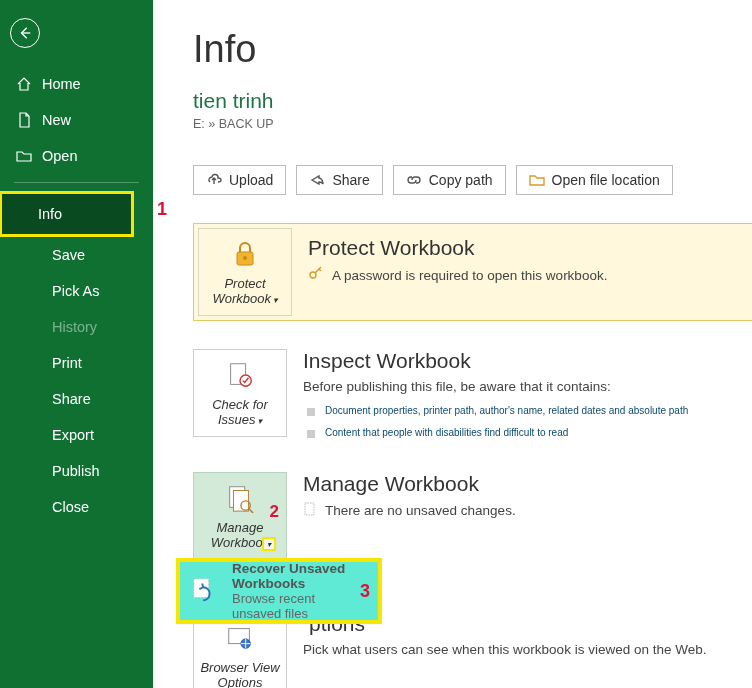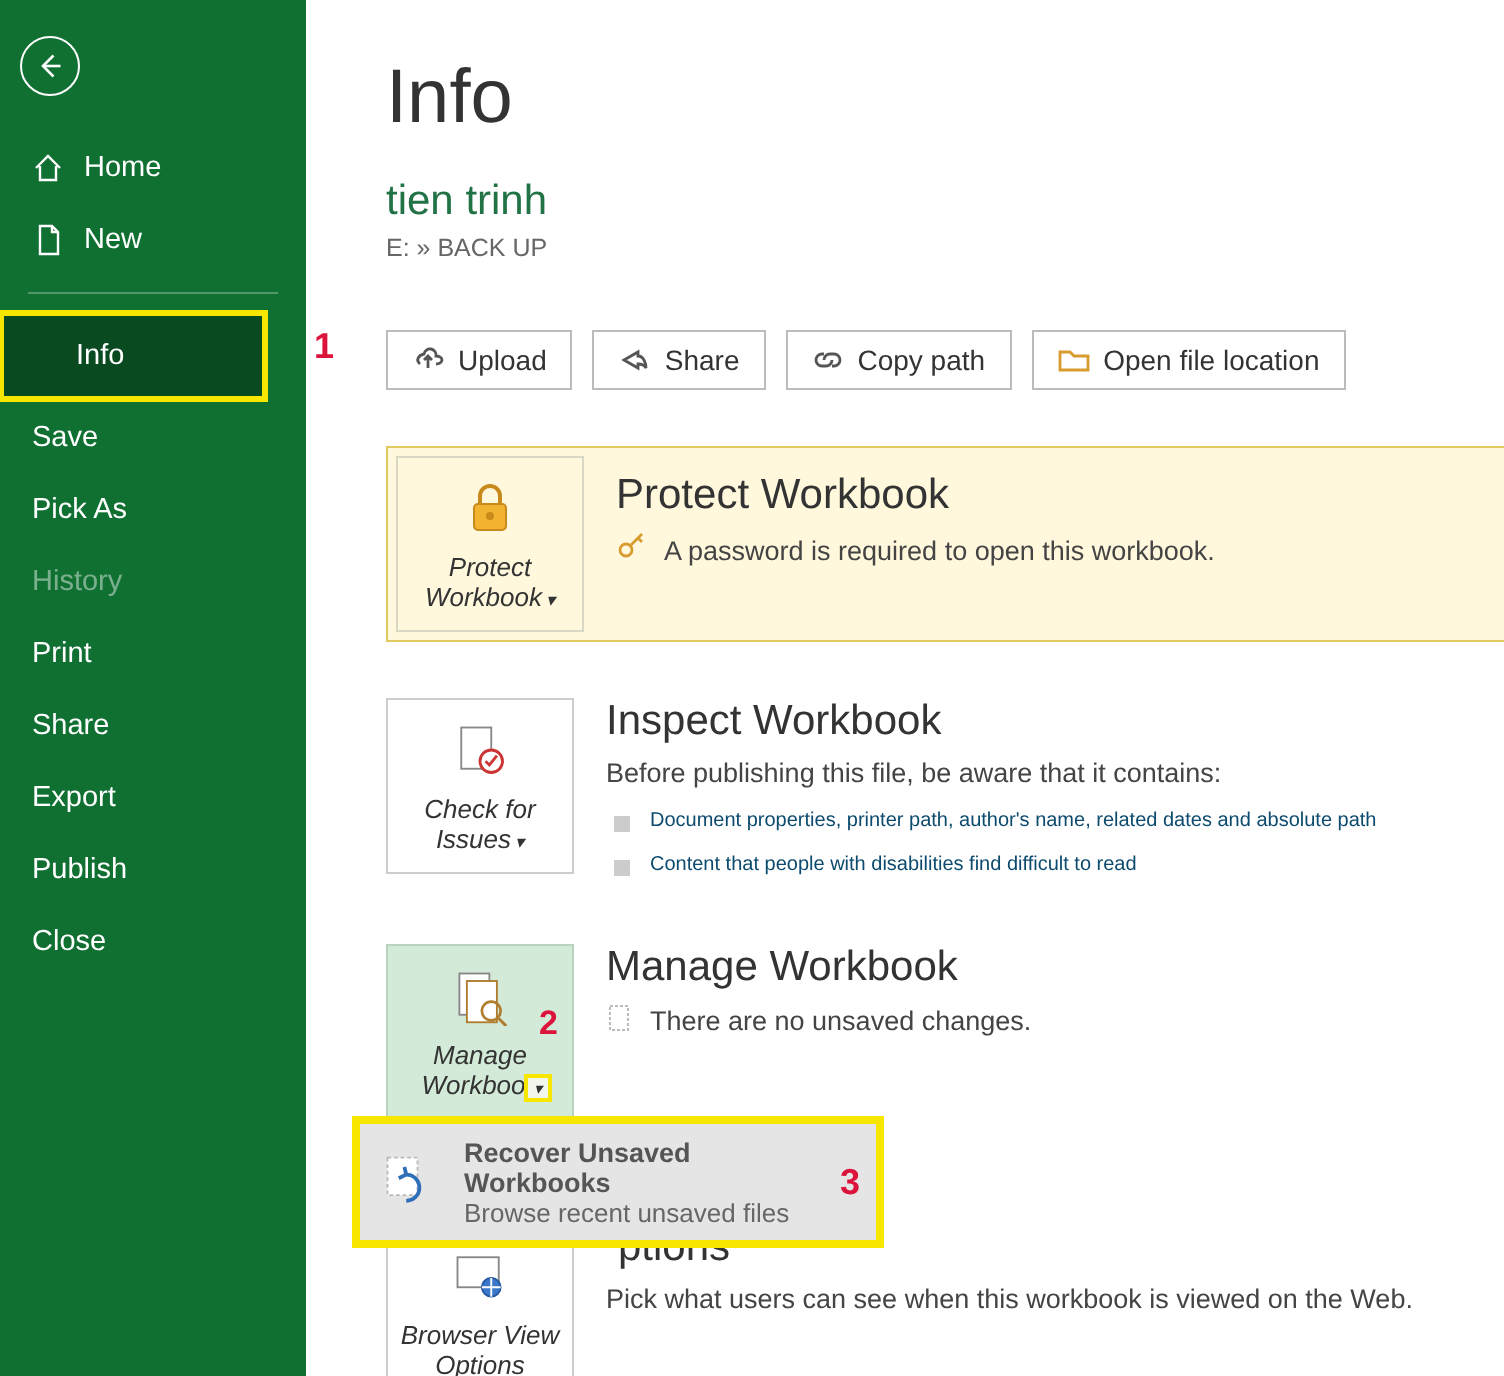--- a/index.html
+++ b/index.html
@@ -5,21 +5,21 @@
   * { box-sizing: border-box; margin: 0; padding: 0; }
   body { font-family: "Segoe UI", Arial, sans-serif; font-size: 14px; color: #333; background: #fff; width: 752px; height: 688px; overflow: hidden; }
   .app { display: flex; height: 100%; }
   .sidebar { width: 153px; background: #0f7032; color: #fff; display: flex; flex-direction: column; padding-top: 10px; }
   .back-btn { width: 30px; height: 30px; border: 1px solid #fff; border-radius: 50%; margin: 8px 0 18px 10px; display: flex; align-items: center; justify-content: center; cursor: pointer; }
   .back-btn svg { width: 14px; height: 14px; fill: #fff; }
   .side-item { display: flex; align-items: center; gap: 10px; padding: 10px 16px; cursor: pointer; font-size: 14.5px; }
   .side-item .ic { width: 16px; height: 16px; display: flex; align-items: center; justify-content: center; flex-shrink:0;}
   .side-item svg { width: 16px; height: 16px; fill: none; stroke: #fff; stroke-width: 1.2; }
   .side-sep { border-top: 1px solid rgba(255,255,255,0.28); margin: 8px 14px; }
-  .side-indent { padding-left: 16px; }
+  .side-indent { padding-left: 52px; }
   .side-item.active-wrap { padding: 0; position: relative; }
   .active-box { width: 135px; margin-left: -1px; border: 3px solid #f7e600; background: #094a20; padding: 12px 0 12px 36px; }
   .active-num { position: absolute; right: -14px; top: 8px; color: #dc143c; font-weight: bold; font-size: 18px; }
   .side-disabled { color: rgba(255,255,255,0.45); cursor: default; }
 
   .main { flex: 1; background: #fff; padding: 28px 0 0 40px; overflow-y: auto; }
   .title { font-size: 38px; font-weight: 400; color: #333; margin-bottom: 18px; }
   .filename { color: #217346; font-size: 21px; margin-bottom: 4px; }
   .filepath { color: #666; font-size: 12.5px; margin-bottom: 34px; }
   .action-row { display: flex; gap: 10px; margin-bottom: 28px; }
@@ -39,21 +39,21 @@
 
   .protect-box { border: 1px solid #e2c95f; background: #fff8dd; padding: 4px; display: flex; width: 568px; }
   .protect-box .sect-btn { border: 1px solid #d8d8c4; background:#fff8dd;}
   .protect-box .sect-content { padding: 8px 10px 4px 16px; }
 
   .manage-btn-wrap { position: relative; }
   .manage-btn { background:#d3ead8; border:1px solid #b8d4bd; }
   .num2 { position:absolute; top:30px; right:8px; color:#dc143c; font-weight:bold; font-size:17px;}
   .mini-caret-box { position:absolute; right:10px; bottom:8px; width:14px; height:14px; border:2px solid #f7e600; background:#f2f7ee; display:flex; align-items:center; justify-content:center; font-size:8px;}
 
-  .recover-popup { position:absolute; left:176px; top:558px; width:266px; height:66px; border:4px solid #f7e600; background:#e5e5e5; display:flex; align-items:center; padding:10px 8px; z-index:5;}
+  .recover-popup { position:absolute; left:176px; top:558px; width:206px; height:66px; border:4px solid #f7e600; background:#5eead4; display:flex; align-items:center; padding:10px 8px; z-index:5;}
   .recover-popup .pic { width:34px; height:34px; margin-right:10px; display:flex; align-items:center; justify-content:center;}
   .recover-popup .ptxt { flex:1; }
   .recover-popup .pt1 { font-size:13.5px; font-weight:600; color:#555;}
   .recover-popup .pt2 { font-size:13px; color:#666; }
   .num3 { color:#dc143c; font-weight:bold; font-size:18px; margin-left:4px;}
 
   .browser-section { margin-top: 52px; }
 </style>
 </head>
 <body>
@@ -74,20 +74,28 @@
         </span>
       <span>Home</span>
     </div>
     <div class="side-item">
       <span class="ic">
           <svg viewBox="0 0 16 16">
             <path d="M4 1 H10 L13 4 V15 H4 Z M10 1 V4 H13"></path>
           </svg>
         </span>
       <span>New</span>
+    </div>
+    <div class="side-item">
+      <span class="ic">
+          <svg viewBox="0 0 16 16">
+            <path d="M1 4 H6 L8 6 H15 V13 H1 Z"></path>
+          </svg>
+        </span>
+      <span>Open</span>
     </div>
     <div class="side-sep"></div>
     <div class="side-item active-wrap">
       <div class="active-box"><span>Info</span></div>
       <span class="active-num">1</span>
     </div>
     <div class="side-item side-indent">
       <span>Save</span>
     </div>
     <div class="side-item side-indent">

